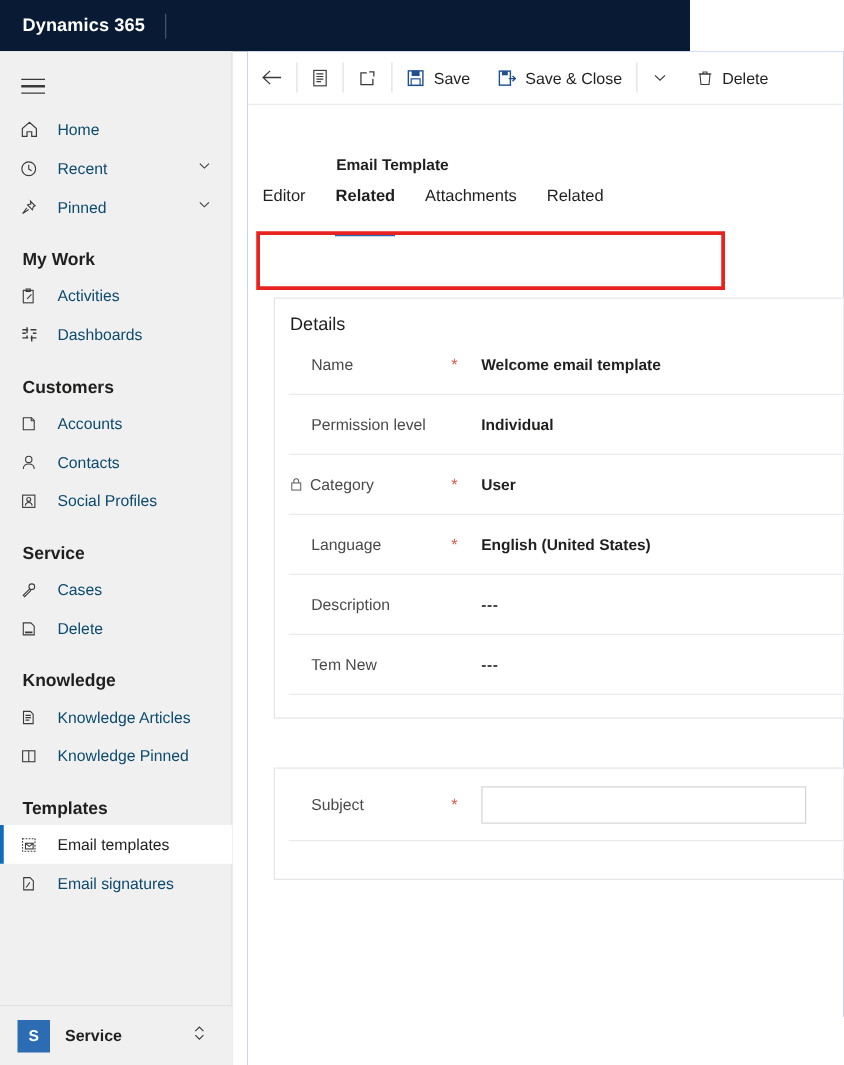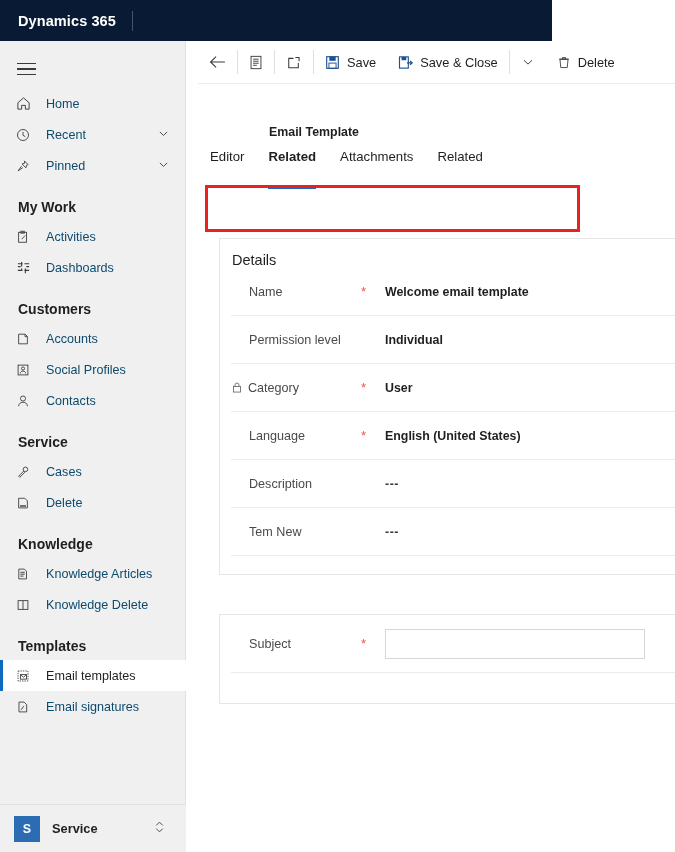--- a/index.html
+++ b/index.html
@@ -354,36 +354,36 @@
           <svg width="14" height="14" viewBox="0 0 16 16">
               <path d="M3 2.5h7.5l2.5 2.5v8.5H3z" fill="none" stroke="currentColor" stroke-width="1"></path>
               <path d="M10.3 2.6v2.7h2.6" fill="none" stroke="currentColor" stroke-width="1"></path>
             </svg>
         </span>
         <span class="lbl">Accounts</span>
       </div>
       <div class="nav-item">
         <span class="ico">
           <svg width="14" height="14" viewBox="0 0 16 16">
+              <circle cx="8" cy="5.2" r="2.9" fill="none" stroke="currentColor" stroke-width="1"></circle>
+              <path d="M3 14c0-2.9 2.2-4.6 5-4.6s5 1.7 5 4.6" fill="none" stroke="currentColor" stroke-width="1"></path>
+            </svg>
+        </span>
+        <span class="lbl">Contacts</span>
+      </div>
+      <div class="nav-item">
+        <span class="ico">
+          <svg width="14" height="14" viewBox="0 0 16 16">
               <rect x="2.4" y="2.4" width="11.2" height="11.2" fill="none" stroke="currentColor" stroke-width="1"></rect>
               <circle cx="8" cy="6.3" r="1.8" fill="none" stroke="currentColor" stroke-width="1"></circle>
               <path d="M5 12c0-1.8 1.4-2.8 3-2.8s3 1 3 2.8" fill="none" stroke="currentColor" stroke-width="1"></path>
             </svg>
         </span>
         <span class="lbl">Social Profiles</span>
       </div>
-      <div class="nav-item">
-        <span class="ico">
-          <svg width="14" height="14" viewBox="0 0 16 16">
-              <circle cx="8" cy="5.2" r="2.9" fill="none" stroke="currentColor" stroke-width="1"></circle>
-              <path d="M3 14c0-2.9 2.2-4.6 5-4.6s5 1.7 5 4.6" fill="none" stroke="currentColor" stroke-width="1"></path>
-            </svg>
-        </span>
-        <span class="lbl">Contacts</span>
-      </div>
 
       <div class="group-head">Service</div>
       <div class="nav-item">
         <span class="ico">
           <svg width="14" height="14" viewBox="0 0 16 16">
               <circle cx="10.8" cy="5" r="2.6" fill="none" stroke="currentColor" stroke-width="1"></circle>
               <path d="M8.9 6.9L3 12.8l1.3 1.3 5.9-5.9" fill="none" stroke="currentColor" stroke-width="1"></path>
             </svg>
         </span>
         <span class="lbl">Cases</span>
@@ -408,21 +408,21 @@
         </span>
         <span class="lbl">Knowledge Articles</span>
       </div>
       <div class="nav-item">
         <span class="ico">
           <svg width="14" height="14" viewBox="0 0 16 16">
               <rect x="2.4" y="3" width="11.2" height="10" fill="none" stroke="currentColor" stroke-width="1"></rect>
               <path d="M8 3.3v9.5" stroke="currentColor" stroke-width="1"></path>
             </svg>
         </span>
-        <span class="lbl">Knowledge Delete</span>
+        <span class="lbl">Knowledge Pinned</span>
       </div>
 
       <div class="group-head">Templates</div>
       <div class="nav-item selected">
         <span class="ico">
           <svg width="14" height="14" viewBox="0 0 16 16">
               <rect x="2.3" y="2.3" width="11.4" height="11.4" fill="none" stroke="currentColor" stroke-width="1" stroke-dasharray="1.6 1.2"></rect>
               <rect x="5" y="6.4" width="7" height="5.2" fill="none" stroke="currentColor" stroke-width="1"></rect>
               <path d="M5 6.6l3.5 2.7L12 6.6" fill="none" stroke="currentColor" stroke-width="1"></path>
             </svg>

